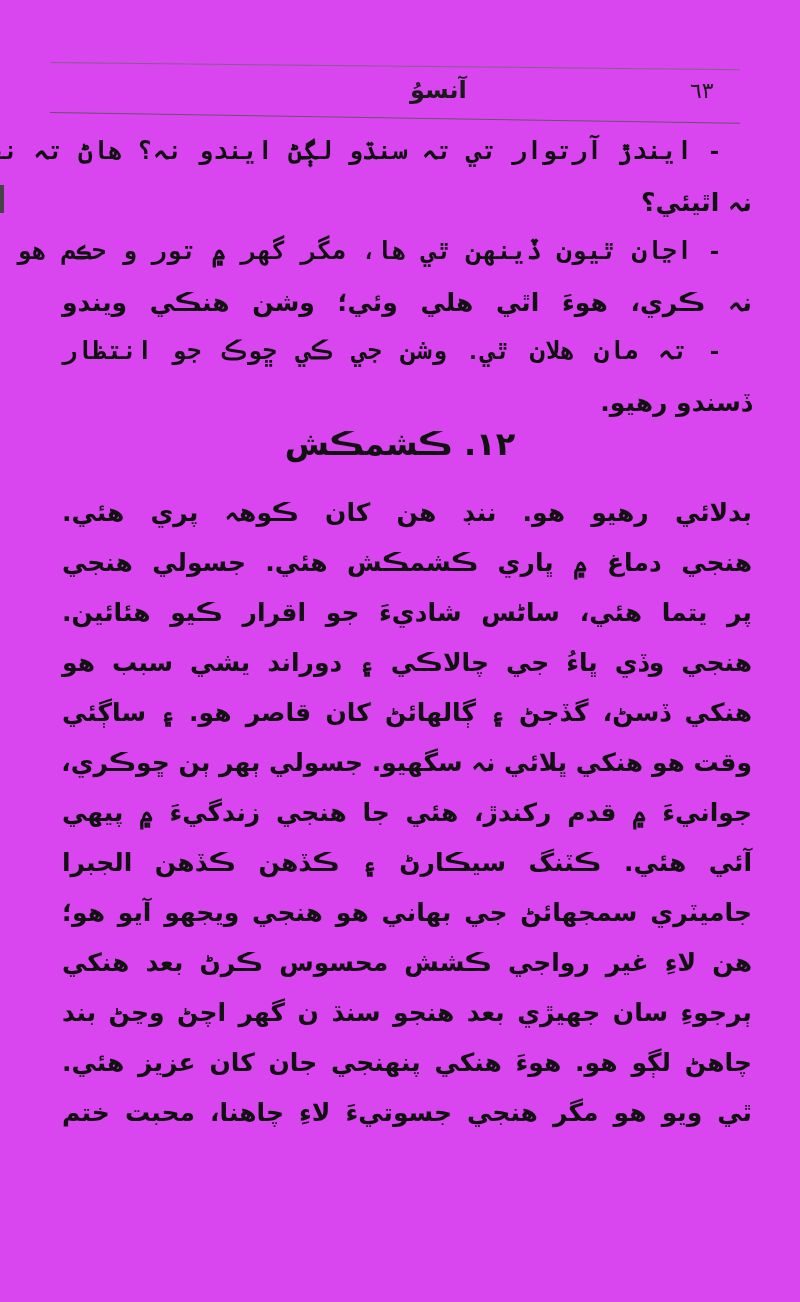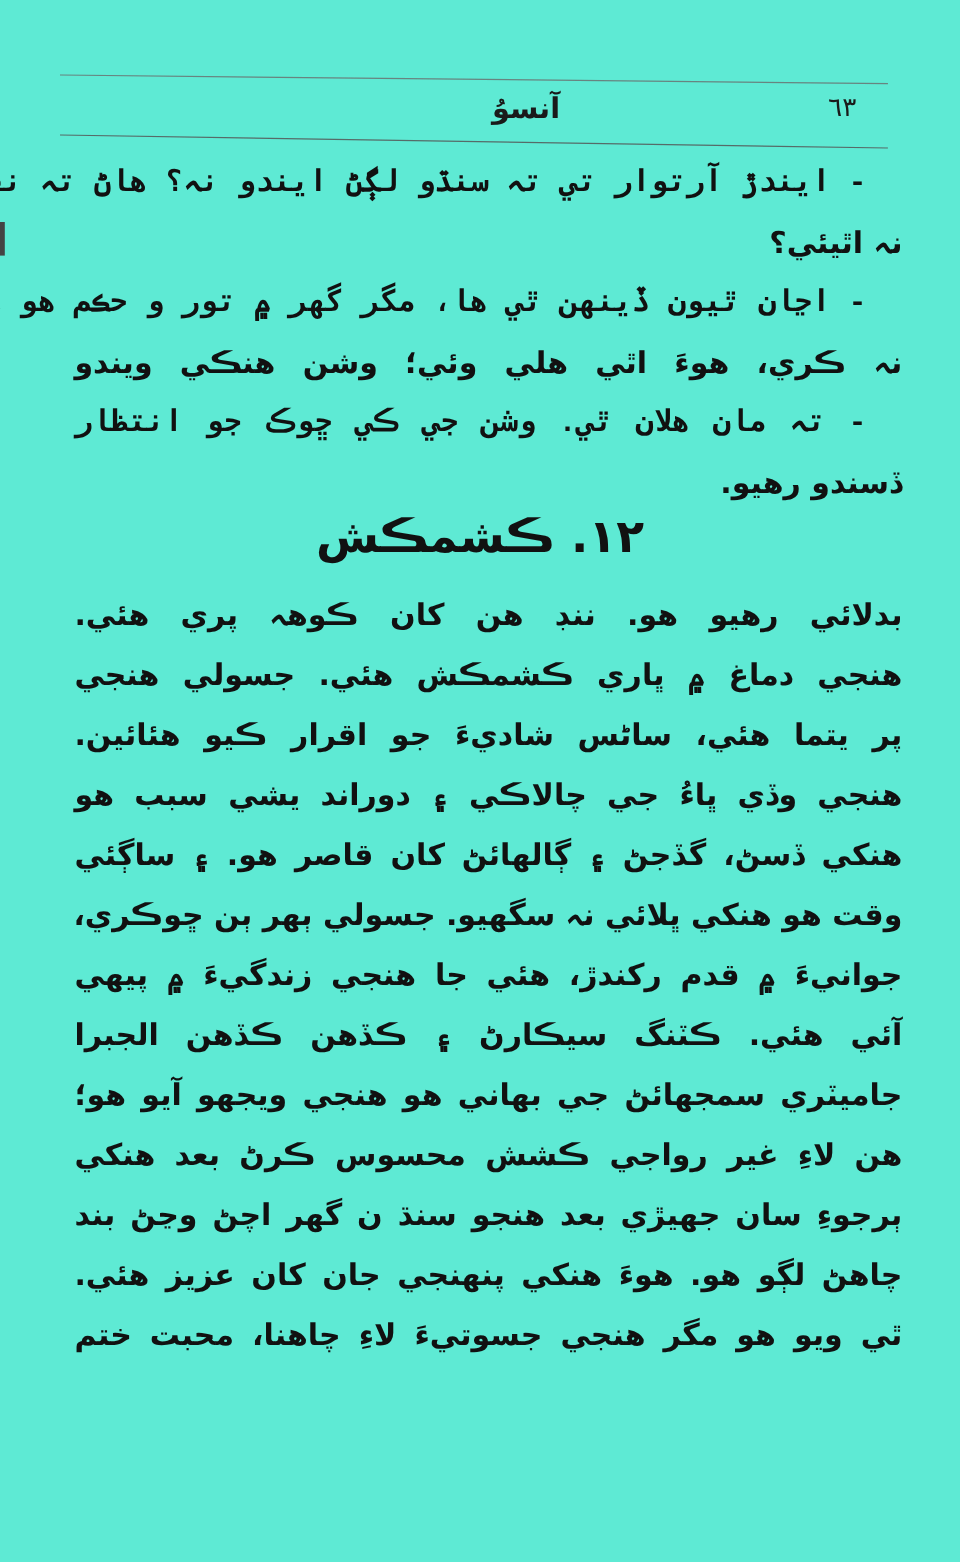--- a/index.html
+++ b/index.html
@@ -12,21 +12,21 @@
       height: 1302px;
       position: relative;
       overflow: hidden;
       font-family: "DejaVu Sans", sans-serif;
       color: #1a1a1a;
     }
     .page {
       position: absolute;
       left: 0; top: 0;
       width: 800px; height: 1302px;
-      background: #5eead4;
+      background: #d946ef;
     }
     .rule-top {
       position: absolute;
       left: 50px; top: 62px;
       width: 690px; height: 0;
       border-top: 1.5px solid #6a6a6a;
       transform: rotate(0.6deg);
       transform-origin: left center;
       opacity: 0.8;
     }
@@ -90,21 +90,21 @@
     .dialogue-line {
       padding-right: 30px;
       font-family: Liberation Mono, monospace;
     }
     .chapter-heading {
       position: absolute;
       left: 0; top: 425px;
       width: 800px;
       text-align: center;
       direction: rtl;
-      font-size: 38px;
+      font-size: 32px;
       font-weight: bold;
       color: #111;
     }
     .body-block {
       position: absolute;
       left: 62px; top: 488px;
       width: 690px;
       direction: rtl;
       font-size: 25px;
       line-height: 50.5px;

